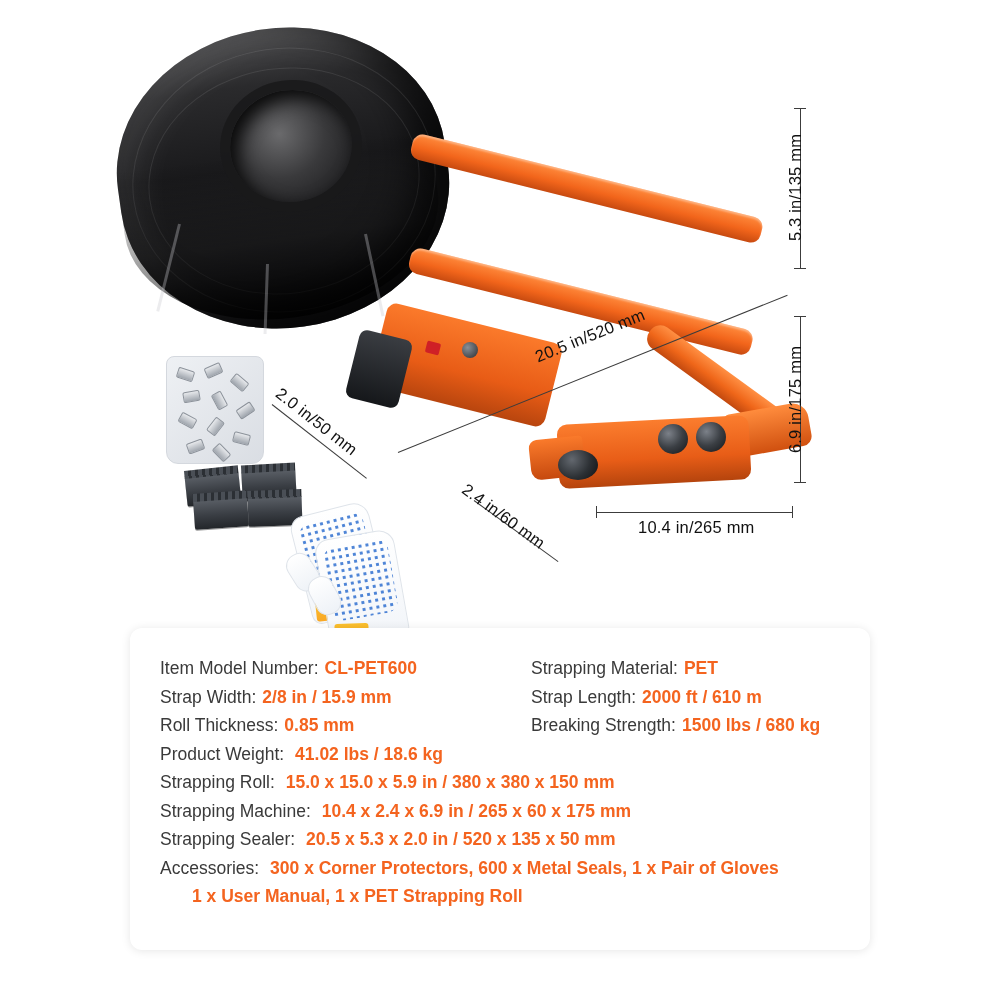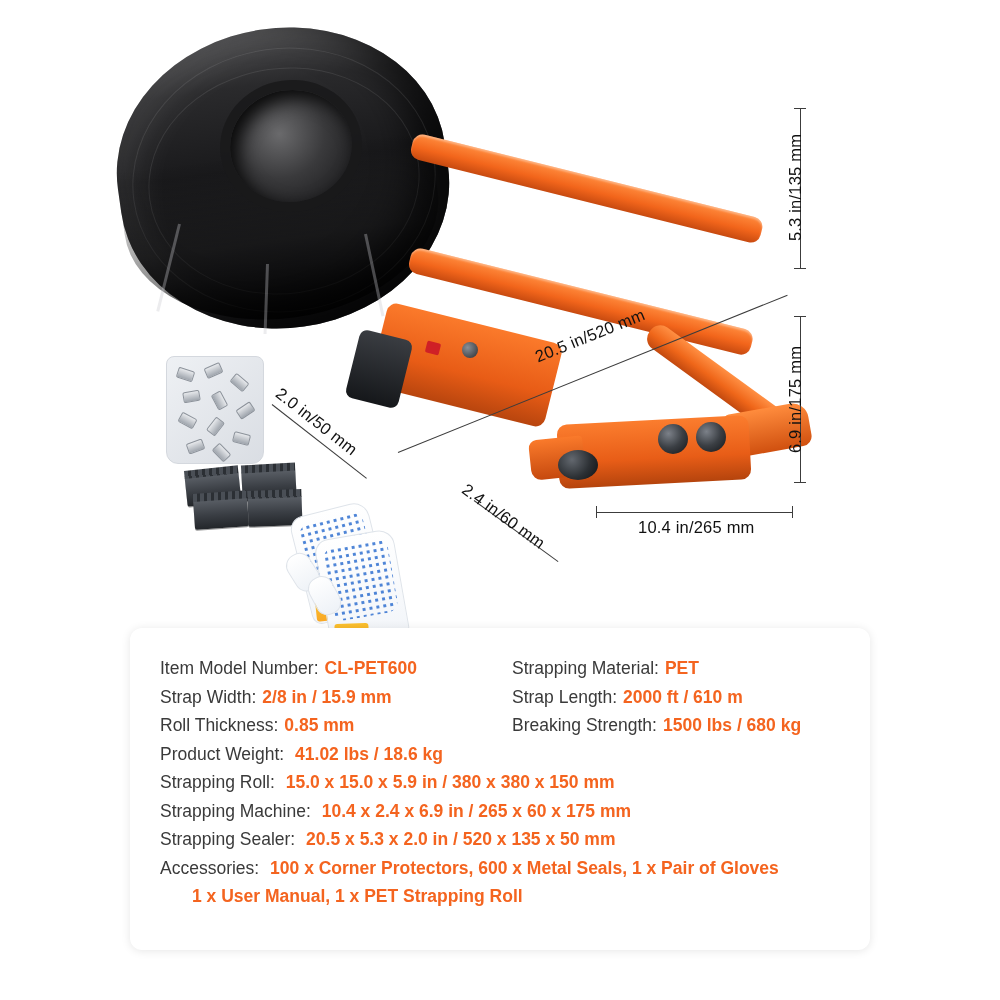--- a/index.html
+++ b/index.html
@@ -308,20 +308,21 @@
     border-radius: 12px;
     box-shadow: 0 1px 10px rgba(0,0,0,0.10);
     padding: 26px 30px;
     box-sizing: border-box;
   }
   .spec-row {
     display: flex;
     font-size: 17.5px;
     line-height: 28.5px;
     color: #2b2b2b;
+    gap: 19px;
   }
   .spec-col {
     display: flex;
     align-items: baseline;
   }
   .spec-col.left { width: 352px; }
   .spec-label { color: #3a3a3a; }
   .spec-value {
     color: #f4641f;
     font-weight: bold;
@@ -491,17 +492,17 @@
     <div class="spec-full">
       <span class="spec-label">Strapping Machine:</span>
       <span class="spec-value">10.4 x 2.4 x 6.9 in / 265 x 60 x 175 mm</span>
     </div>
     <div class="spec-full">
       <span class="spec-label">Strapping Sealer:</span>
       <span class="spec-value">20.5 x 5.3 x 2.0 in / 520 x 135 x 50 mm</span>
     </div>
     <div class="spec-full">
       <span class="spec-label">Accessories:</span>
-      <span class="spec-value">100 x Corner Protectors, 600 x Metal Seals, 1 x Pair of Gloves</span>
+      <span class="spec-value">300 x Corner Protectors, 600 x Metal Seals, 1 x Pair of Gloves</span>
     </div>
     <div class="accessories-cont">1 x User Manual, 1 x PET Strapping Roll</div>
   </div>
 </div>
 
 </body></html>

